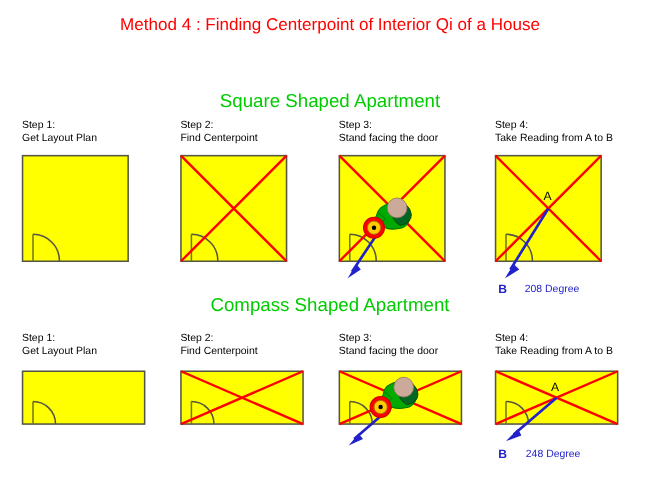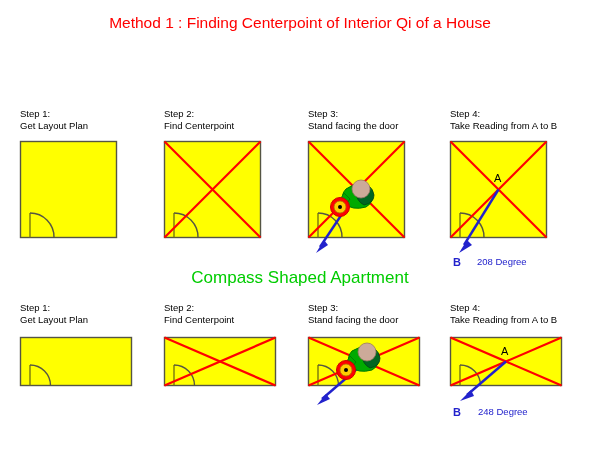--- a/index.html
+++ b/index.html
@@ -62,23 +62,24 @@
     position: absolute;
   }
   .cell svg { display: block; overflow: visible; }
 </style>
 </head>
 <body>
 
 <div class="page">
 
   <div class="title">
-    <span class="line">Method 1 : Finding Centerpoint of Interior Qi of a House</span>
-  </div>
-
+    <span class="line">Method 4 : Finding Centerpoint of Interior Qi of a House</span>
+  </div>
+
+  <div class="section-head sq">Square Shaped Apartment</div>
 
   <div class="step-caption" style="left:20px; top:108px;">
     <span class="l">Step 1:</span>
     <span class="l">Get Layout Plan</span>
   </div>
   <div class="step-caption" style="left:164px; top:108px;">
     <span class="l">Step 2:</span>
     <span class="l">Find Centerpoint</span>
   </div>
   <div class="step-caption" style="left:308px; top:108px;">

